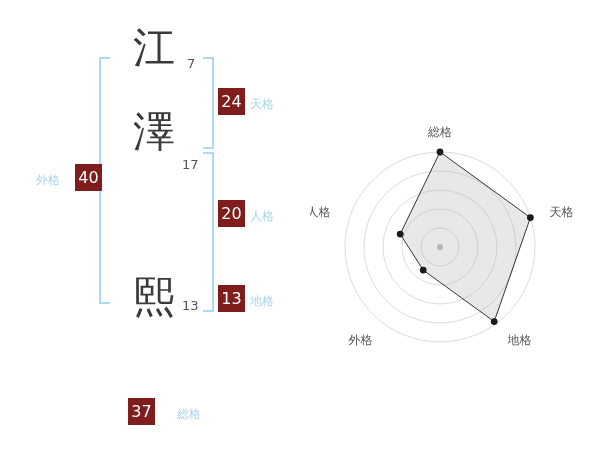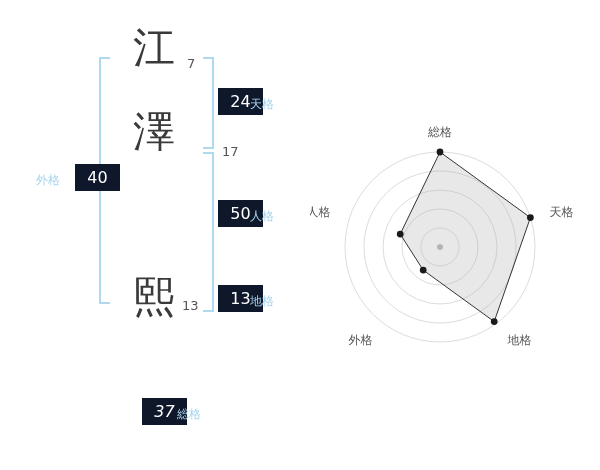--- a/index.html
+++ b/index.html
@@ -6,35 +6,35 @@
   body{font-family:"DejaVu Sans","Liberation Sans",sans-serif;background:#ffffff;}
   #app{position:relative;width:600px;height:470px;background:#ffffff;overflow:hidden;}
 
   .nchar{position:absolute;left:133px;font-size:42px;line-height:1;color:#3a3a3a;}
   .nchar.c1{top:27px;}
   .nchar.c2{top:111px;}
   .nchar.c3{top:276px;}
 
   .strokes{position:absolute;font-size:13px;color:#555;}
   .strokes.s1{left:187px;top:56px;}
-  .strokes.s2{left:182px;top:144px;margin-left:40px;}
+  .strokes.s2{left:182px;top:157px;}
   .strokes.s3{left:182px;top:298px;}
 
   .bracket{position:absolute;border-color:#aed9f0;border-style:solid;border-width:0;}
   .bracket.left{left:99px;top:57px;width:9px;height:243px;border-left-width:2px;border-top-width:2px;border-bottom-width:2px;}
   .bracket.rightA{left:203px;top:57px;width:9px;height:88px;border-right-width:2px;border-top-width:2px;border-bottom-width:2px;}
   .bracket.rightB{left:203px;top:152px;width:9px;height:156px;border-right-width:2px;border-top-width:2px;border-bottom-width:2px;}
 
-  .kbox{position:absolute;width:45px;height:27px;background:#0f172a;color:#ffffff;
+  .kbox{position:absolute;width:27px;height:27px;background:#7f1d1d;color:#ffffff;
         display:flex;align-items:center;justify-content:center;font-size:16px;}
   .kbox.tenkaku{left:218px;top:88px;}
   .kbox.jinkaku{left:218px;top:200px;}
   .kbox.chikaku{left:218px;top:285px;}
   .kbox.gaikaku{left:75px;top:164px;}
-  .kbox.soukaku{left:142px;top:398px;font-style:italic;}
+  .kbox.soukaku{left:128px;top:398px;}
 
   .klabel{position:absolute;font-size:12px;color:#a5d4ee;}
   .klabel.tenkaku{left:250px;top:96px;}
   .klabel.jinkaku{left:250px;top:208px;}
   .klabel.chikaku{left:250px;top:293px;}
   .klabel.gaikaku{left:36px;top:172px;}
   .klabel.soukaku{left:177px;top:406px;}
 
   #radar-svg{position:absolute;left:310px;top:115px;}
 </style>
@@ -52,21 +52,21 @@
   <div class="nchar c3">熙</div>
   <div class="strokes s3">13</div>
 
   <div class="bracket left"></div>
   <div class="bracket rightA"></div>
   <div class="bracket rightB"></div>
 
   <div class="kbox tenkaku">24</div>
   <div class="klabel tenkaku">天格</div>
 
-  <div class="kbox jinkaku">50</div>
+  <div class="kbox jinkaku">20</div>
   <div class="klabel jinkaku">人格</div>
 
   <div class="kbox chikaku">13</div>
   <div class="klabel chikaku">地格</div>
 
   <div class="klabel gaikaku">外格</div>
   <div class="kbox gaikaku">40</div>
 
   <div class="kbox soukaku">37</div>
   <div class="klabel soukaku">総格</div>

